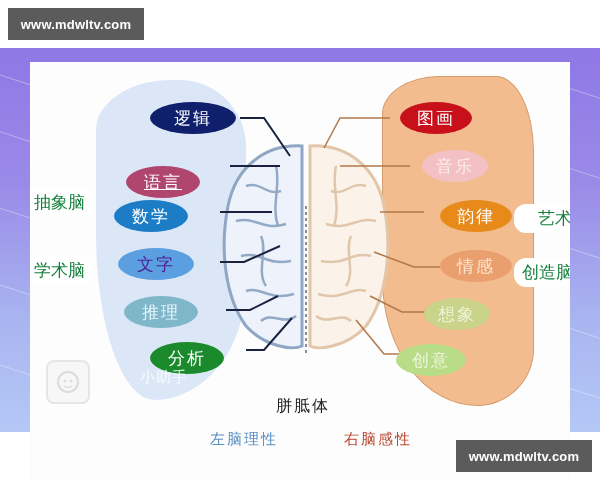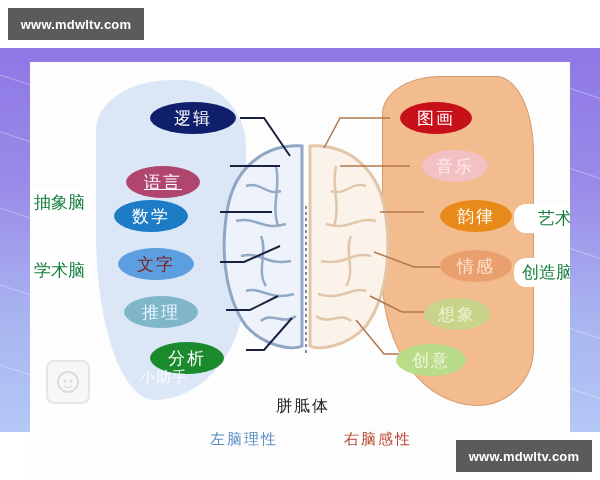--- a/index.html
+++ b/index.html
@@ -82,21 +82,21 @@
       <polyline points="394,150 350,150"></polyline>
       <polyline points="410,205 384,205 344,190"></polyline>
       <polyline points="400,250 372,250 340,234"></polyline>
       <polyline points="378,292 354,292 326,258"></polyline>
     </g>
   </svg>
 
   <div class="pill" style="left:120px;top:40px;width:86px;background:#0f1f6b;">逻辑</div>
   <div class="pill" style="left:96px;top:104px;width:74px;background:#b0466e;text-decoration:underline;">语言</div>
   <div class="pill" style="left:84px;top:138px;width:74px;background:#1d7cc6;">数学</div>
-  <div class="pill" style="left:88px;top:186px;width:76px;background:#5b9fe0;color:#7f1d1d;">文字</div>
+  <div class="pill" style="left:88px;top:186px;width:76px;background:#5b9fe0;color:#4c1d95;">文字</div>
   <div class="pill" style="left:94px;top:234px;width:74px;background:#7fb7c9;color:#e6f4ff;">推理</div>
   <div class="pill" style="left:120px;top:280px;width:74px;background:#1a8a2c;text-align:center;">分析</div>
 
   <div class="side-label" style="left:-4px;top:126px;">抽象脑</div>
   <div class="side-label" style="left:-4px;top:194px;">学术脑</div>
 
   <div class="pill" style="left:370px;top:40px;width:72px;background:#c8101a;">图画</div>
   <div class="pill" style="left:392px;top:88px;width:66px;background:#f3c1c4;color:#fbeaea;">音乐</div>
   <div class="pill" style="left:410px;top:138px;width:72px;background:#e88a1a;">韵律</div>
   <div class="pill" style="left:394px;top:236px;width:66px;background:#c9d48a;color:#eef3d6;">想象</div>

